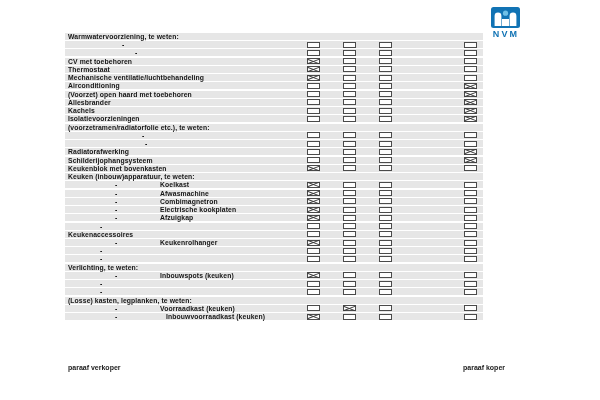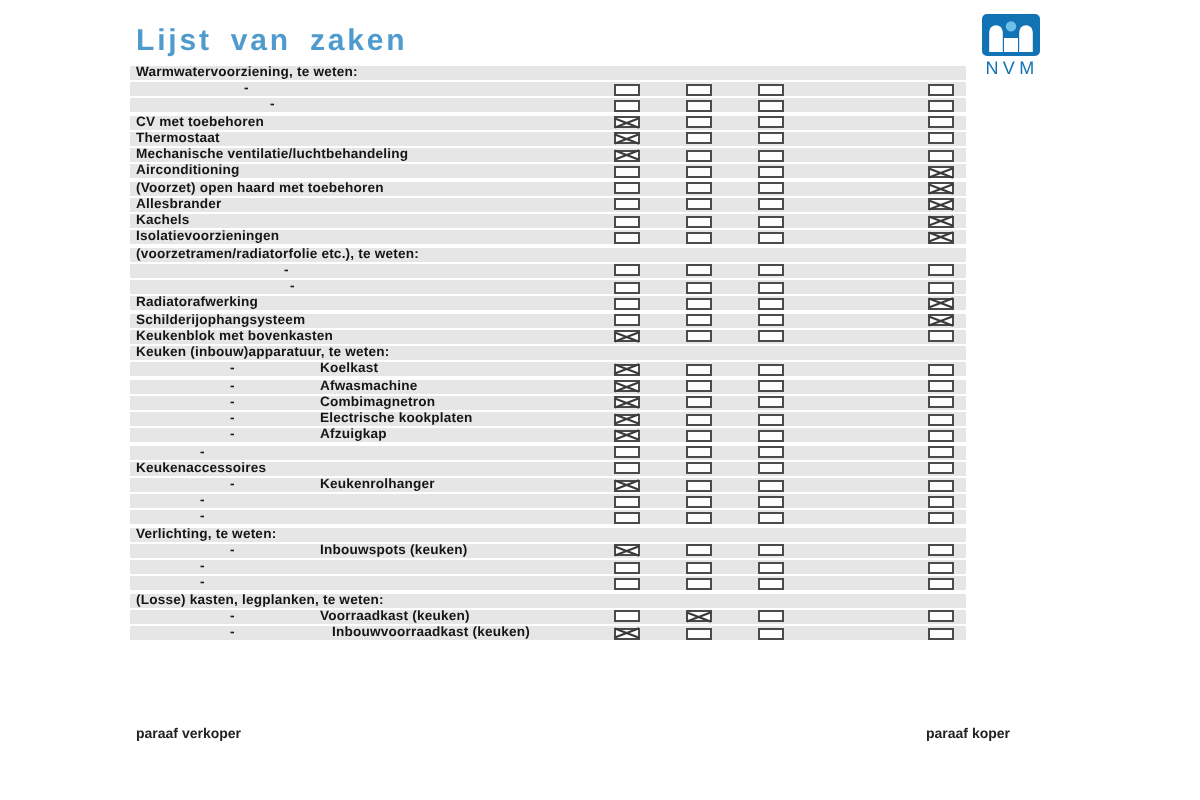--- a/index.html
+++ b/index.html
@@ -16,21 +16,21 @@
 
   .page-title{
     position:absolute;left:68px;top:12px;
     font-size:15px;font-weight:bold;color:var(--accent);
     letter-spacing:1.4px;word-spacing:4px;white-space:nowrap;
   }
 
   .nvm-logo{position:absolute;left:489px;top:7px;width:32px;text-align:center;}
   .nvm-logo svg{display:block;margin:0 auto;}
   .nvm-logo-text{
-    font-size:9px;font-weight:normal;color:var(--logo-blue);
+    font-size:9px;font-weight:bold;color:var(--logo-blue);
     letter-spacing:2.2px;margin-top:1px;margin-left:2px;
   }
 
   .items-table{position:absolute;left:65px;top:33px;width:418px;height:290px;}
   .row{
     position:absolute;left:0;width:418px;height:7px;
     background:var(--row-gray);
   }
   .row .lbl{
     position:absolute;top:0;
@@ -53,21 +53,20 @@
     font-size:7px;font-weight:bold;color:#222;white-space:nowrap;
   }
   .footer-left{left:68px;}
   .footer-right{left:463px;}
 </style>
 </head>
 <body>
 
 <div class="screen">
 
-  <div class="page-title">Lijst van zaken</div>
 
   <div class="nvm-logo">
     <span>
       <svg width="29" height="21" viewBox="0 0 29 21">
         <rect x="0" y="0" width="29" height="21" rx="2.5" fill="#1173b4"></rect>
         <path d="M3.6,19 V9 a3.4,3.4 0 0 1 6.8,0 V19 z" fill="#ffffff"></path>
         <path d="M18.6,19 V9 a3.4,3.4 0 0 1 6.8,0 V19 z" fill="#ffffff"></path>
         <rect x="11" y="12" width="7" height="7" fill="#ffffff"></rect>
         <circle cx="14.5" cy="6.2" r="2.6" fill="#6fc0e7"></circle>
       </svg>

